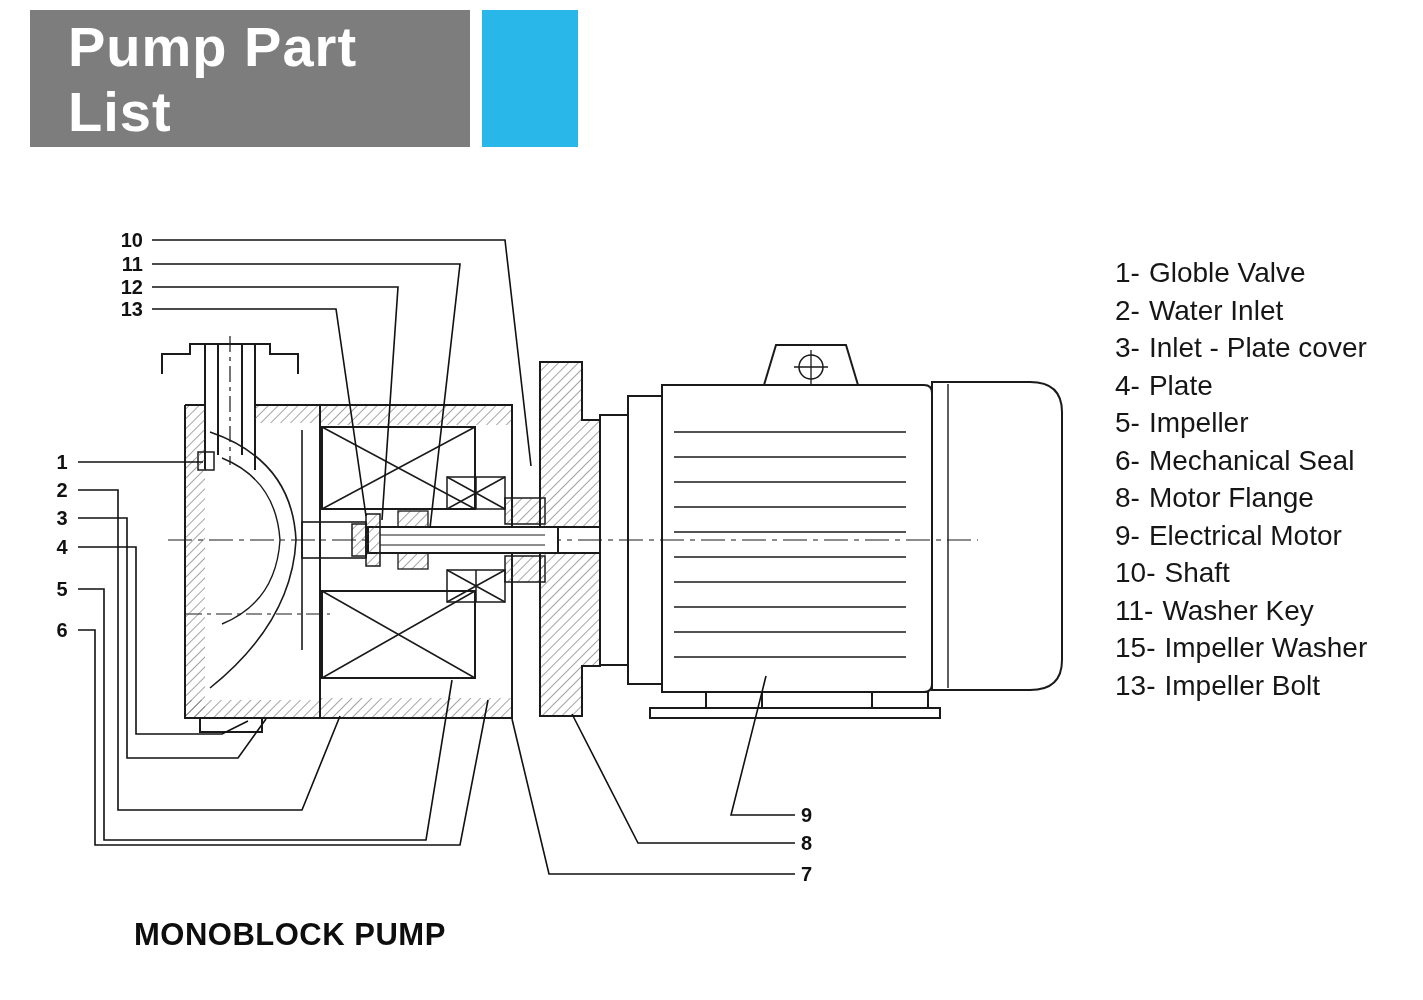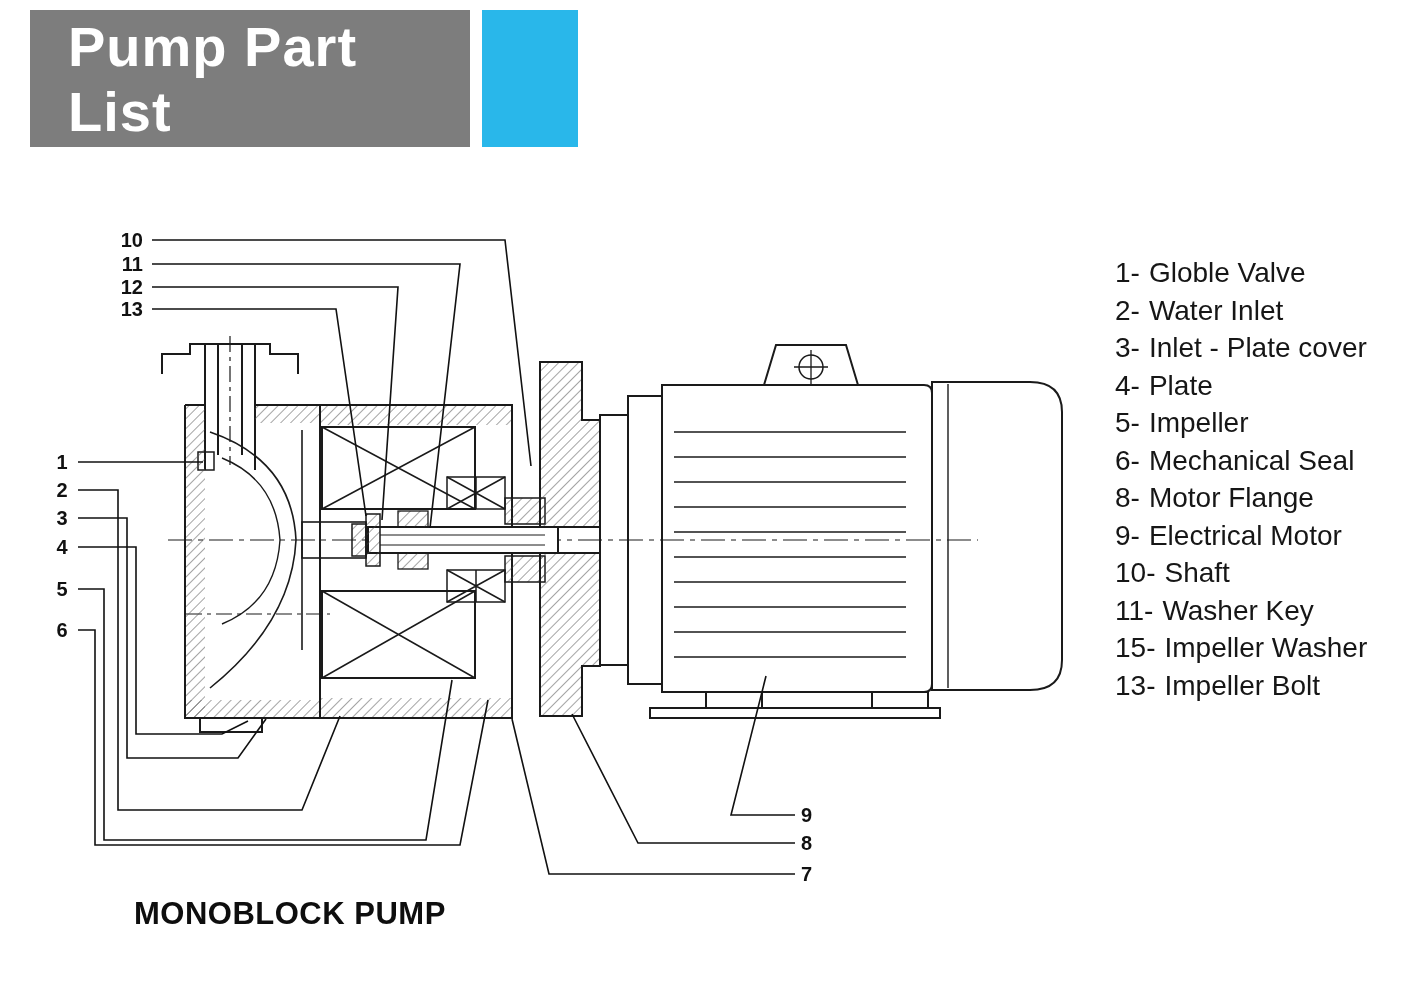--- a/index.html
+++ b/index.html
@@ -5,21 +5,21 @@
   html,body{margin:0;padding:0;background:#ffffff;}
   .page{position:relative;width:1423px;height:1000px;background:#ffffff;overflow:hidden;
         font-family:"Liberation Sans",sans-serif;}
   .header-box{position:absolute;left:30px;top:10px;width:440px;height:137px;background:#7d7d7d;
               display:flex;align-items:center;}
   .header-title{color:#ffffff;font-size:56px;font-weight:bold;padding-left:38px;letter-spacing:1px;}
   .accent-box{position:absolute;left:482px;top:10px;width:96px;height:137px;background:#29b7ea;}
   .legend{position:absolute;left:1115px;top:254px;}
   .legend-row{font-size:28px;line-height:37.5px;color:#161616;white-space:nowrap;}
   .legend-row .num{margin-right:9px;}
-  .caption{position:absolute;left:134px;top:896px;font-size:31px;font-weight:bold;
+  .caption{position:absolute;left:134px;top:917px;font-size:31px;font-weight:bold;
            color:#0e0e0e;letter-spacing:0.5px;}
   svg{position:absolute;left:0;top:0;}
   .callout{font-family:"Liberation Sans",sans-serif;font-size:20px;font-weight:bold;fill:#111111;}
 </style>
 </head>
 <body>
 
 <div class="page">
 
   <div class="header-box">

